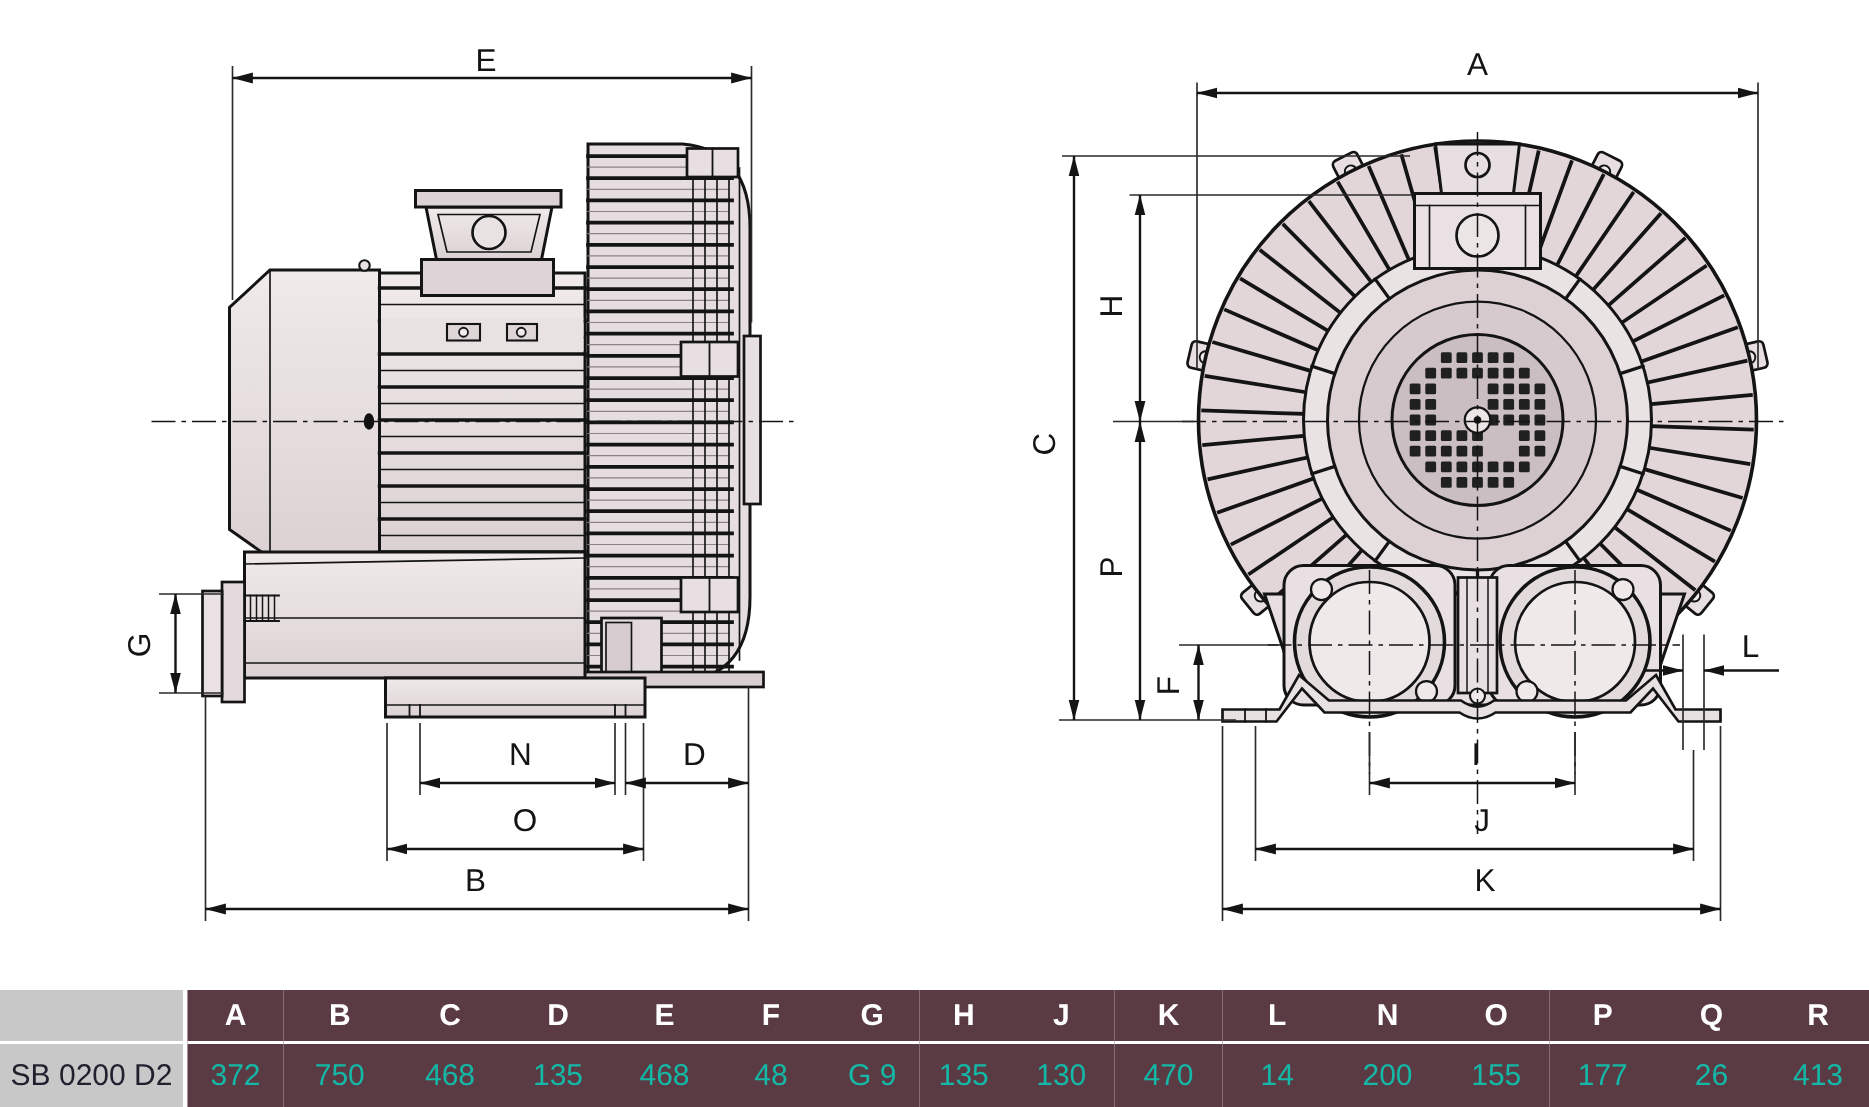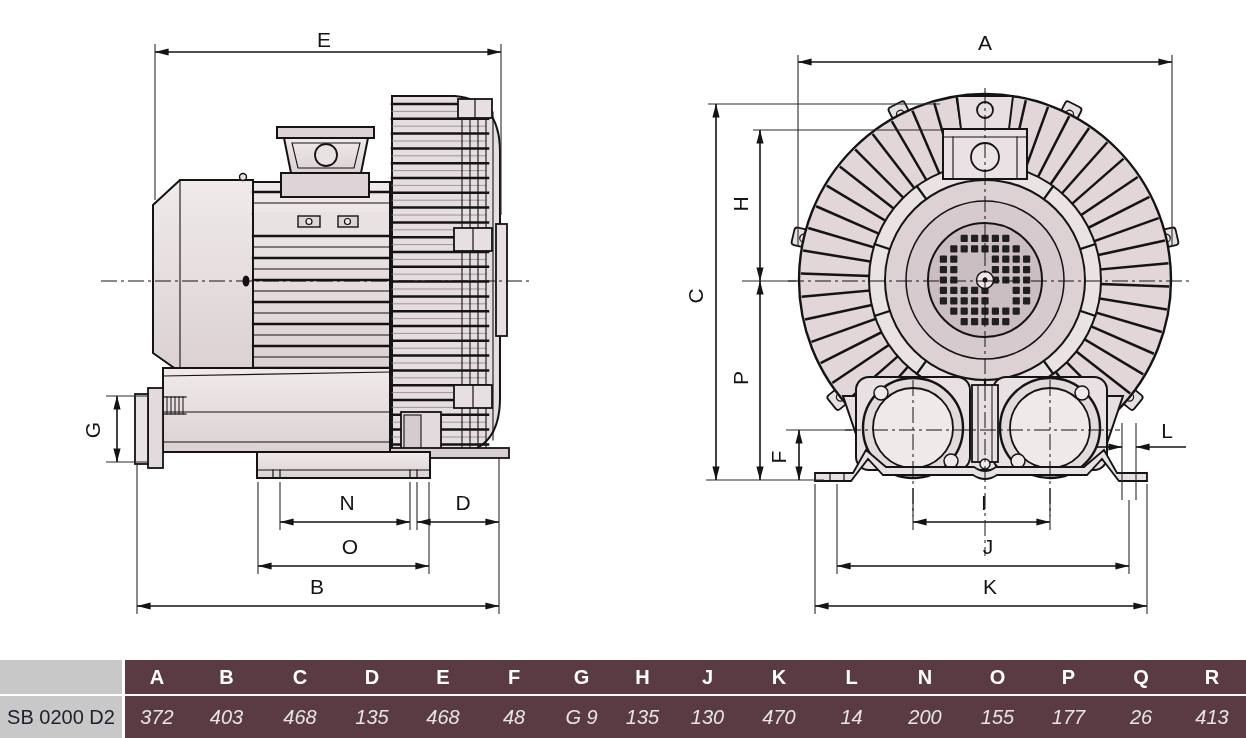--- a/index.html
+++ b/index.html
@@ -6,21 +6,21 @@
     font-family:"Liberation Sans",sans-serif;}
   .stage{position:relative;width:1246px;height:738px;background:#fff;}
   svg text{font-family:"Liberation Sans",sans-serif;}
   .dlab{font-size:21px;fill:#141414;}
   
   .tbl{position:absolute;left:0;top:660px;width:1246px;height:78px;display:grid;
        grid-template-columns:125px 64px 75px 72px 72px 70px 72px 63px 59px 71px 72px 73px 74px 71px 71px 74px 68px;
        grid-template-rows:36px 42px;background:#fff;}
   .cell{display:flex;align-items:center;justify-content:center;overflow:hidden;}
   .th{background:#5a3a43;color:#fff;font-weight:bold;font-size:20px;border-bottom:2px solid #fff;}
-  .td{background:#5a3a43;color:#e5e5e5;font-size:20px;font-style:italic;}
+  .td{background:#5a3a43;color:#14b8a6;font-size:20px;}
   .lh{background:#c9c8c8;border-bottom:2px solid #fff;border-right:3px solid #fff;}
   .lb{background:#c9c8c8;color:#20202e;font-size:20px;border-right:3px solid #fff;}
 </style>
 </head>
 <body>
 
 <div class="stage">
 
 <svg width="1246" height="656" viewBox="0 0 1246 656">
   <defs>
@@ -473,21 +473,21 @@
   <div class="cell th">K</div>
   <div class="cell th">L</div>
   <div class="cell th">N</div>
   <div class="cell th">O</div>
   <div class="cell th">P</div>
   <div class="cell th">Q</div>
   <div class="cell th">R</div>
 
   <div class="cell lb">SB 0200 D2</div>
   <div class="cell td">372</div>
-  <div class="cell td">403</div>
+  <div class="cell td">750</div>
   <div class="cell td">468</div>
   <div class="cell td">135</div>
   <div class="cell td">468</div>
   <div class="cell td">48</div>
   <div class="cell td">G 9</div>
   <div class="cell td">135</div>
   <div class="cell td">130</div>
   <div class="cell td">470</div>
   <div class="cell td">14</div>
   <div class="cell td">200</div>

